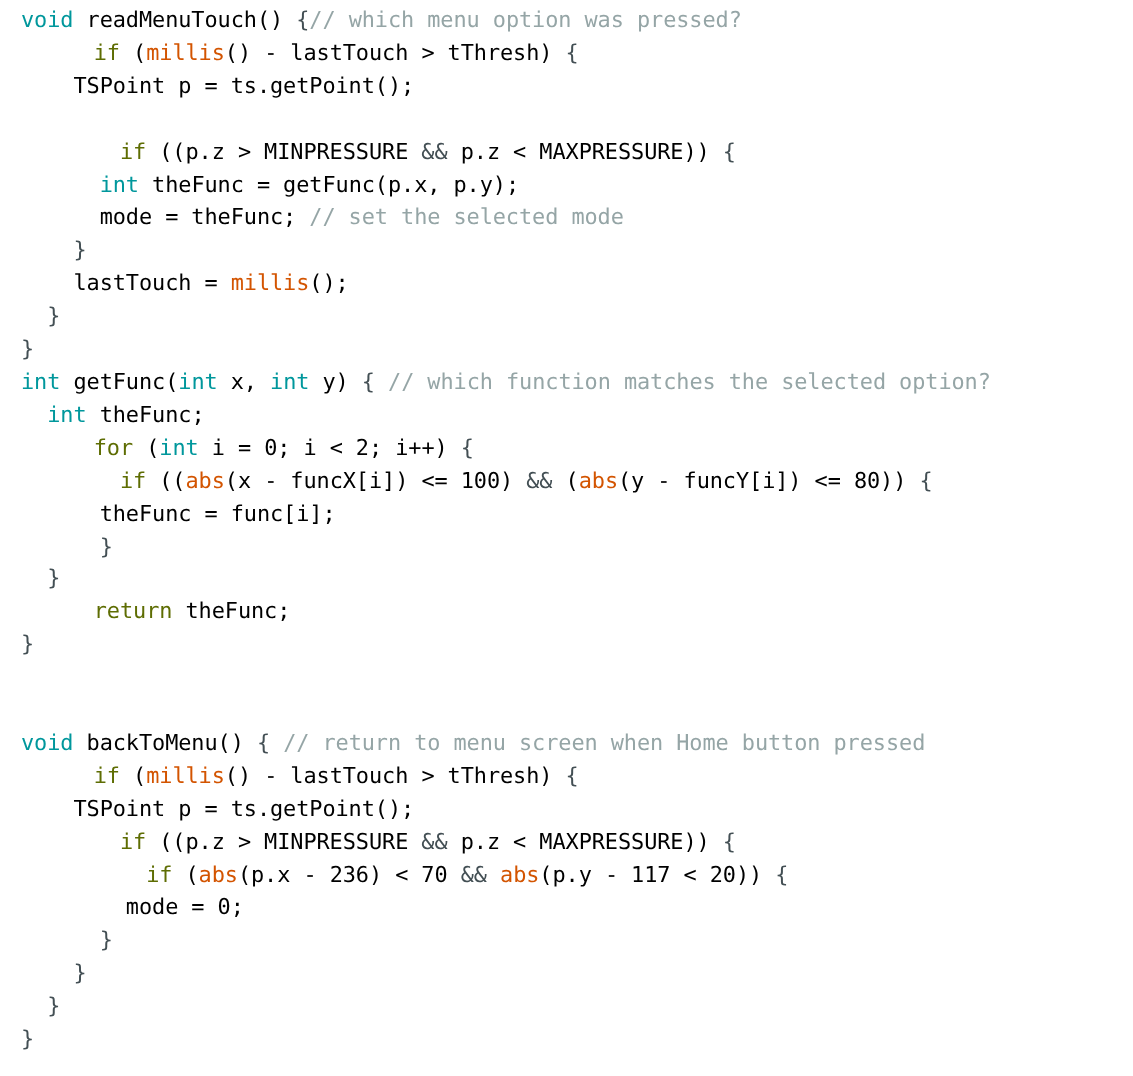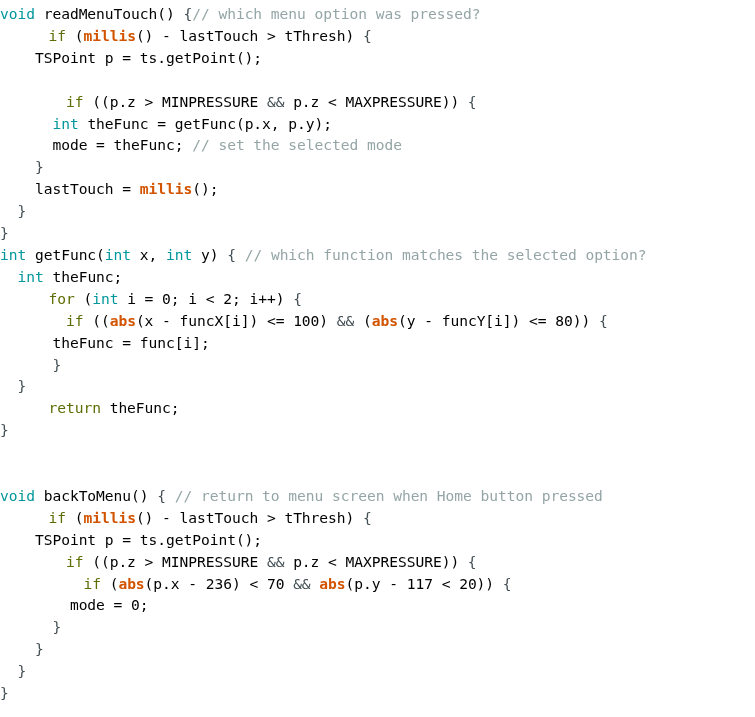--- a/index.html
+++ b/index.html
@@ -8,36 +8,36 @@
     padding: 0;
     background: #ffffff;
   }
   body {
     width: 755px;
     height: 717px;
     overflow: hidden;
     font-family: "DejaVu Sans Mono", "Liberation Mono", monospace;
   }
   #code-listing {
-    padding: 3px 0 0 0;
+    padding: 3px 0 0 14px;
     font-size: 14.6px;
     line-height: 21.9px;
     letter-spacing: -0.05px;
     white-space: pre;
     -webkit-font-smoothing: antialiased;
   }
   .code-line {
     white-space: pre;
     min-height: 21.9px;
     display: block;
   }
   .tok { white-space: pre; }
   .t-plain    { color: #000000; }
   .t-keyword  { color: #5e6d03; margin-left: 31px; }
   .t-type     { color: #00979c; }
-  .t-func     { color: #d35400; font-weight: bold; }
+  .t-func     { color: #d35400; }
   .t-comment  { color: #95a5a6; }
   .t-punct    { color: #434f54; }
 </style>
 </head>
 <body>
 
 <div id="code-listing"><div class="code-line"><span class="tok t-type">void</span><span class="tok t-plain"> readMenuTouch() </span><span class="tok t-punct">{</span><span class="tok t-comment">// which menu option was pressed?</span></div><div class="code-line"><span class="tok t-plain">  </span><span class="tok t-keyword">if</span><span class="tok t-plain"> (</span><span class="tok t-func">millis</span><span class="tok t-plain">() - lastTouch &gt; tThresh) </span><span class="tok t-punct">{</span></div><div class="code-line"><span class="tok t-plain">    TSPoint p = ts.getPoint();</span></div><div class="code-line">&nbsp;</div><div class="code-line"><span class="tok t-plain">    </span><span class="tok t-keyword">if</span><span class="tok t-plain"> ((p.z &gt; MINPRESSURE </span><span class="tok t-punct">&amp;&amp;</span><span class="tok t-plain"> p.z &lt; MAXPRESSURE)) </span><span class="tok t-punct">{</span></div><div class="code-line"><span class="tok t-plain">      </span><span class="tok t-type">int</span><span class="tok t-plain"> theFunc = getFunc(p.x, p.y);</span></div><div class="code-line"><span class="tok t-plain">      mode = theFunc; </span><span class="tok t-comment">// set the selected mode</span></div><div class="code-line"><span class="tok t-plain">    </span><span class="tok t-punct">}</span></div><div class="code-line"><span class="tok t-plain">    lastTouch = </span><span class="tok t-func">millis</span><span class="tok t-plain">();</span></div><div class="code-line"><span class="tok t-plain">  </span><span class="tok t-punct">}</span></div><div class="code-line"><span class="tok t-punct">}</span></div><div class="code-line"><span class="tok t-type">int</span><span class="tok t-plain"> getFunc(</span><span class="tok t-type">int</span><span class="tok t-plain"> x, </span><span class="tok t-type">int</span><span class="tok t-plain"> y) </span><span class="tok t-punct">{</span><span class="tok t-comment"> // which function matches the selected option?</span></div><div class="code-line"><span class="tok t-plain">  </span><span class="tok t-type">int</span><span class="tok t-plain"> theFunc;</span></div><div class="code-line"><span class="tok t-plain">  </span><span class="tok t-keyword">for</span><span class="tok t-plain"> (</span><span class="tok t-type">int</span><span class="tok t-plain"> i = 0; i &lt; 2; i++) </span><span class="tok t-punct">{</span></div><div class="code-line"><span class="tok t-plain">    </span><span class="tok t-keyword">if</span><span class="tok t-plain"> ((</span><span class="tok t-func">abs</span><span class="tok t-plain">(x - funcX[i]) &lt;= 100) </span><span class="tok t-punct">&amp;&amp;</span><span class="tok t-plain"> (</span><span class="tok t-func">abs</span><span class="tok t-plain">(y - funcY[i]) &lt;= 80)) </span><span class="tok t-punct">{</span></div><div class="code-line"><span class="tok t-plain">      theFunc = func[i];</span></div><div class="code-line"><span class="tok t-plain">      </span><span class="tok t-punct">}</span></div><div class="code-line"><span class="tok t-plain">  </span><span class="tok t-punct">}</span></div><div class="code-line"><span class="tok t-plain">  </span><span class="tok t-keyword">return</span><span class="tok t-plain"> theFunc;</span></div><div class="code-line"><span class="tok t-punct">}</span></div><div class="code-line">&nbsp;</div><div class="code-line">&nbsp;</div><div class="code-line"><span class="tok t-type">void</span><span class="tok t-plain"> backToMenu() </span><span class="tok t-punct">{</span><span class="tok t-comment"> // return to menu screen when Home button pressed</span></div><div class="code-line"><span class="tok t-plain">  </span><span class="tok t-keyword">if</span><span class="tok t-plain"> (</span><span class="tok t-func">millis</span><span class="tok t-plain">() - lastTouch &gt; tThresh) </span><span class="tok t-punct">{</span></div><div class="code-line"><span class="tok t-plain">    TSPoint p = ts.getPoint();</span></div><div class="code-line"><span class="tok t-plain">    </span><span class="tok t-keyword">if</span><span class="tok t-plain"> ((p.z &gt; MINPRESSURE </span><span class="tok t-punct">&amp;&amp;</span><span class="tok t-plain"> p.z &lt; MAXPRESSURE)) </span><span class="tok t-punct">{</span></div><div class="code-line"><span class="tok t-plain">      </span><span class="tok t-keyword">if</span><span class="tok t-plain"> (</span><span class="tok t-func">abs</span><span class="tok t-plain">(p.x - 236) &lt; 70 </span><span class="tok t-punct">&amp;&amp;</span><span class="tok t-plain"> </span><span class="tok t-func">abs</span><span class="tok t-plain">(p.y - 117 &lt; 20)) </span><span class="tok t-punct">{</span></div><div class="code-line"><span class="tok t-plain">        mode = 0;</span></div><div class="code-line"><span class="tok t-plain">      </span><span class="tok t-punct">}</span></div><div class="code-line"><span class="tok t-plain">    </span><span class="tok t-punct">}</span></div><div class="code-line"><span class="tok t-plain">  </span><span class="tok t-punct">}</span></div><div class="code-line"><span class="tok t-punct">}</span></div></div>
 
 </body></html>

